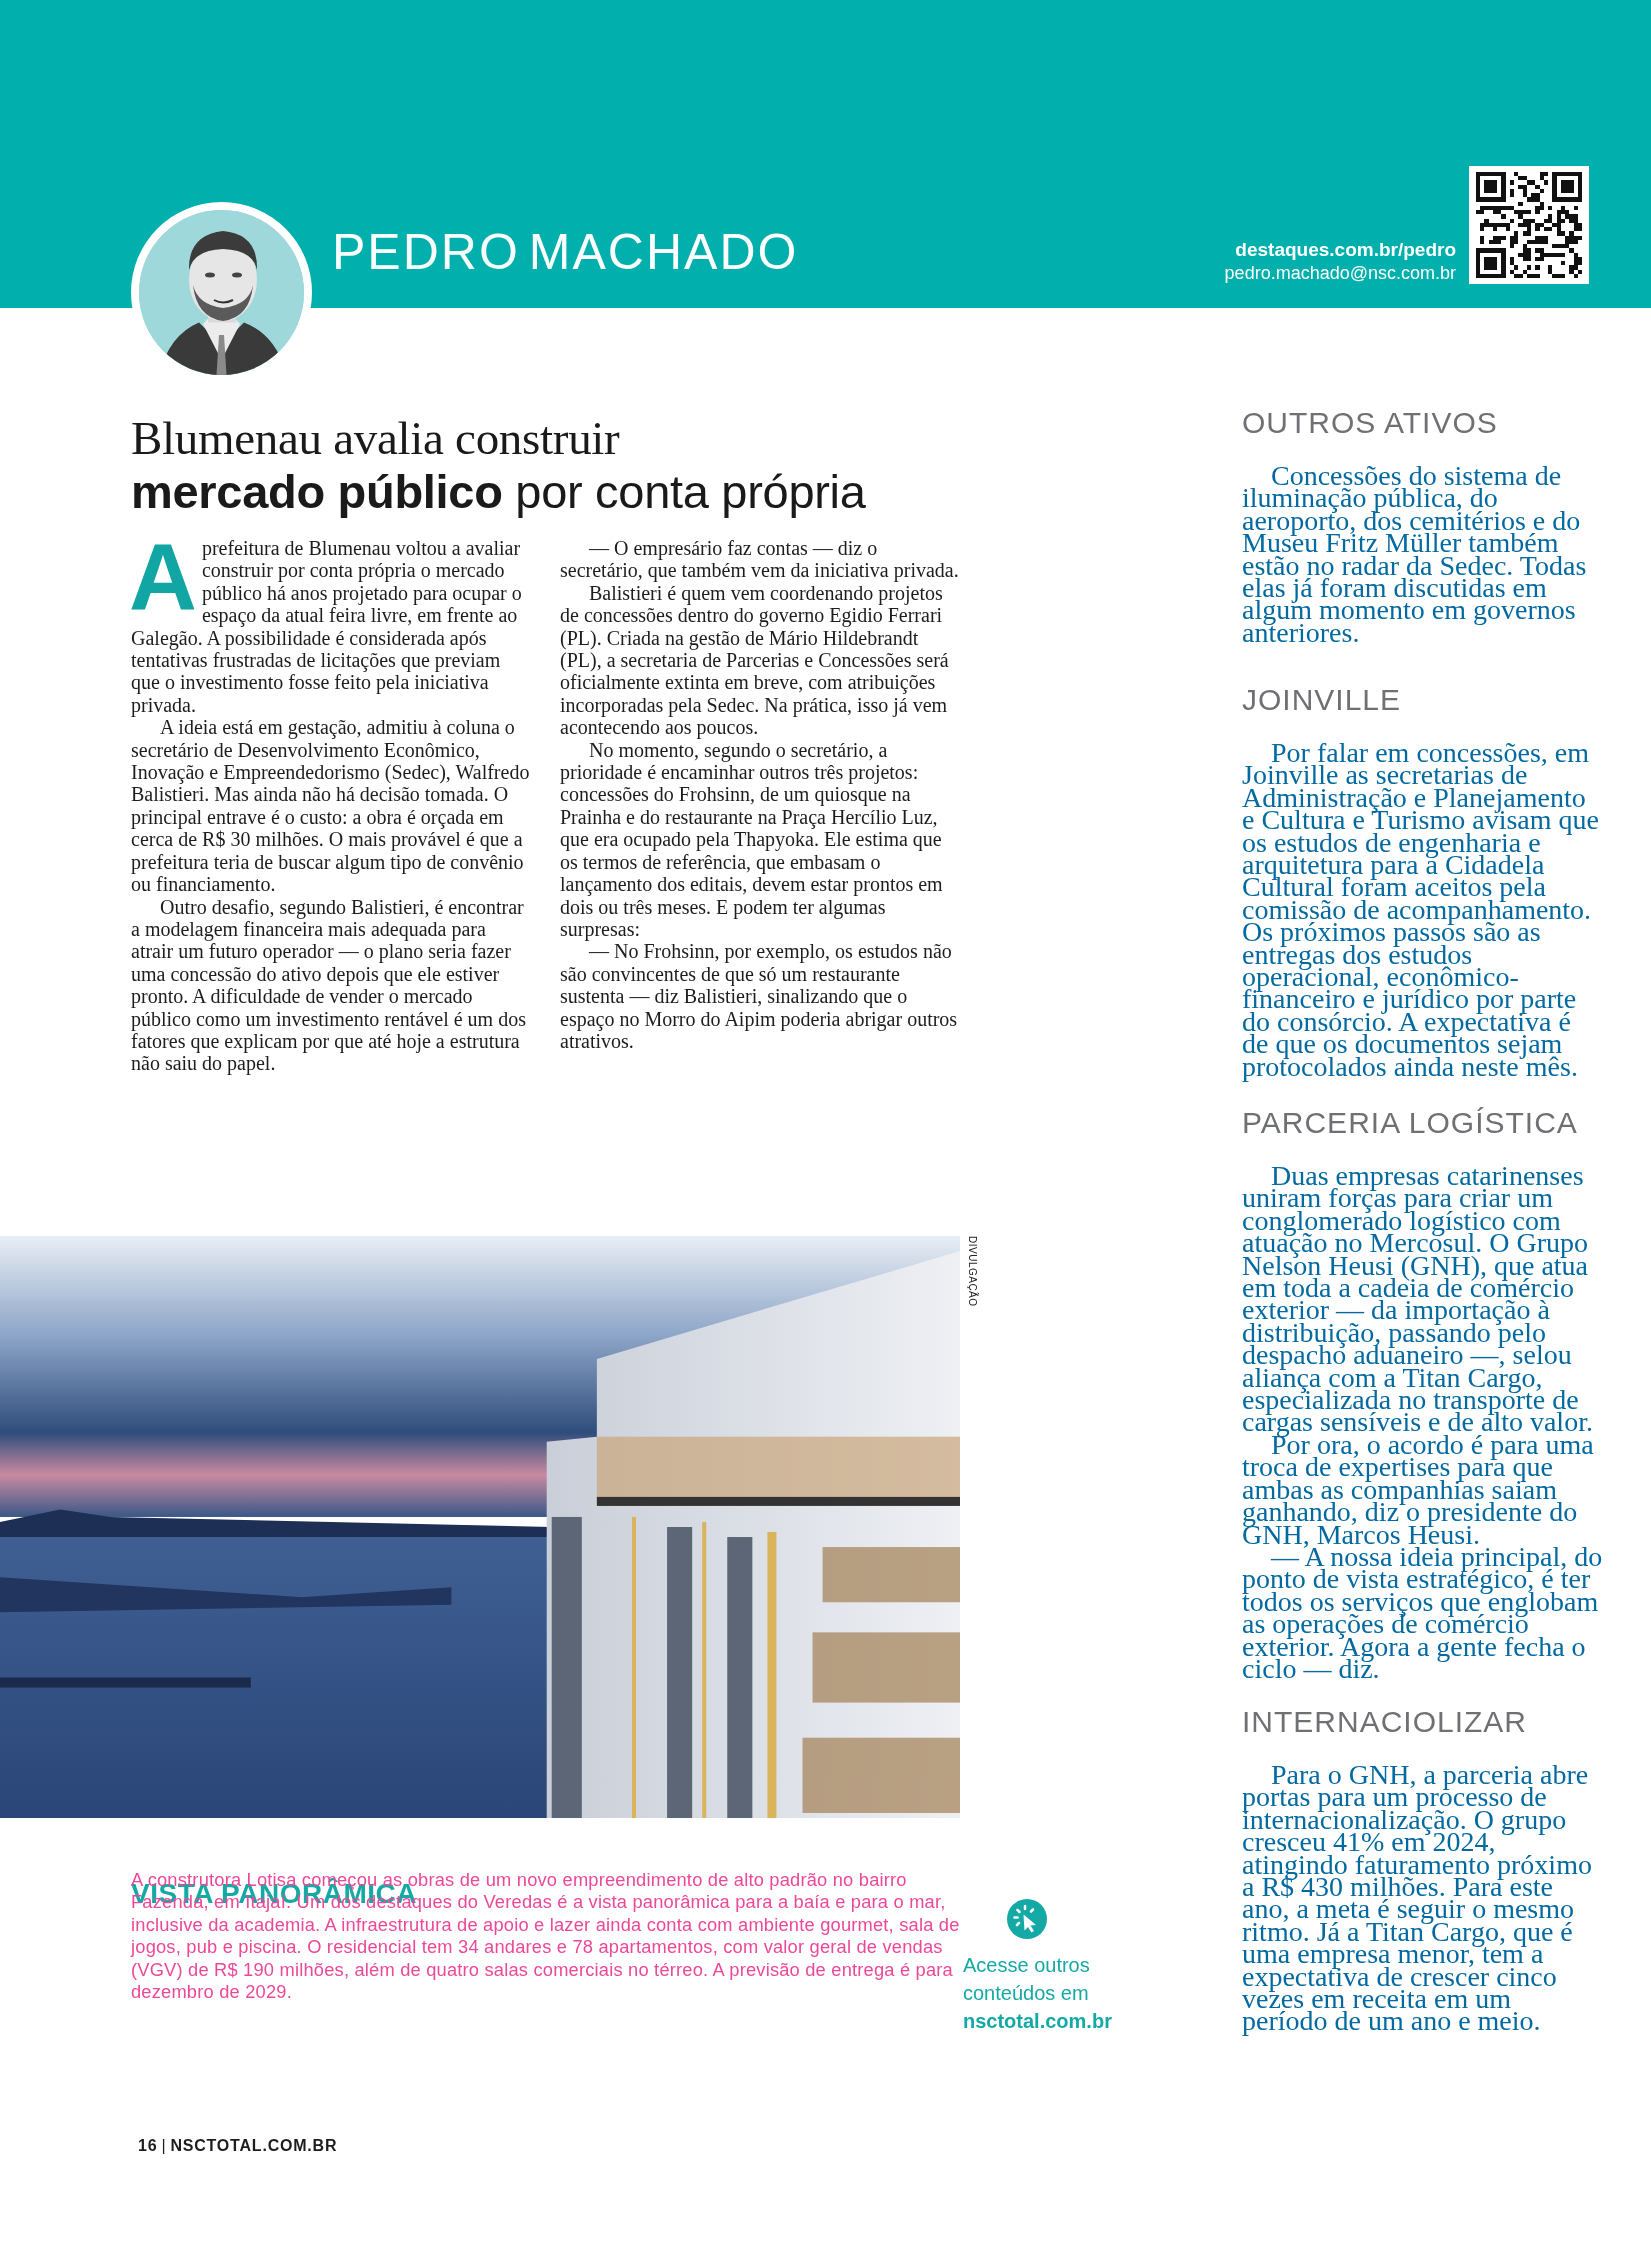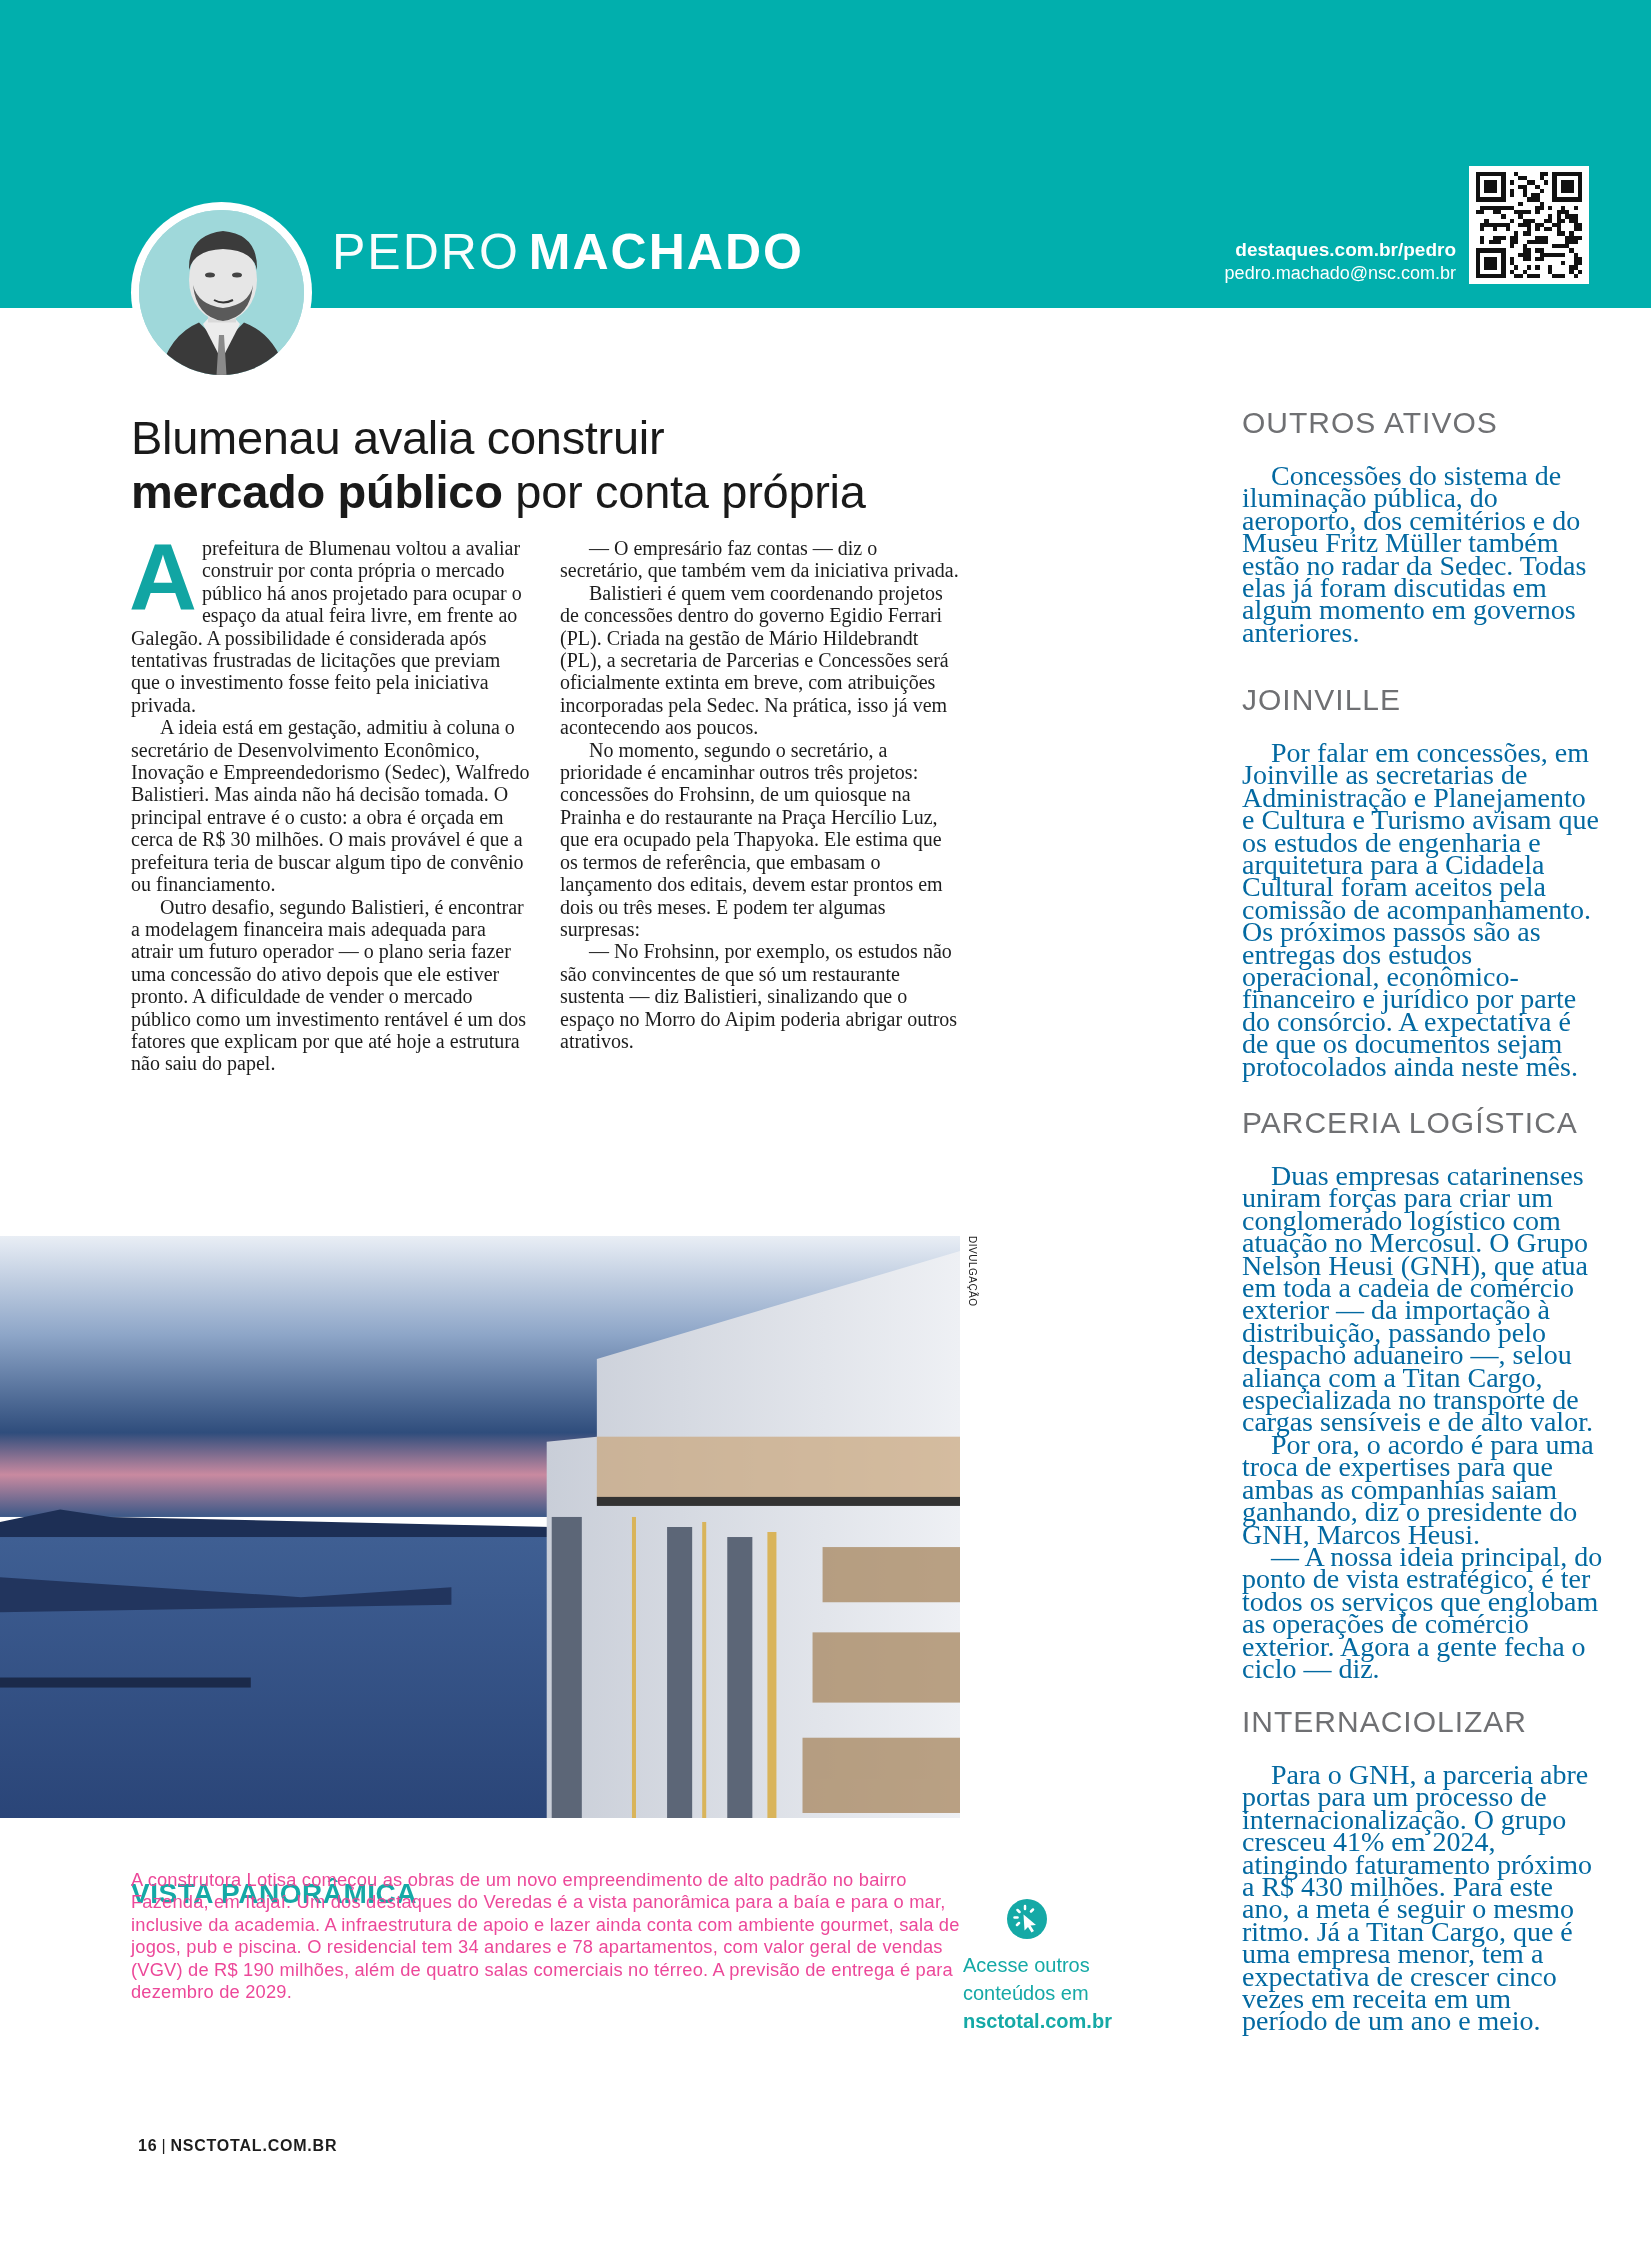--- a/index.html
+++ b/index.html
@@ -6,30 +6,30 @@
   html, body { width: 1652px; height: 2250px; background: #ffffff; overflow: hidden; }
   body { position: relative; font-family: "Liberation Serif", serif; color: #222; }
 
   
   .band { position: absolute; left: 0; top: 0; width: 1652px; height: 308px; background: #01afad; }
   .avatar-ring { position: absolute; left: 131px; top: 202px; width: 181px; height: 181px; border-radius: 50%; background: #ffffff; }
   .avatar { position: absolute; left: 139px; top: 210px; width: 165px; height: 165px; border-radius: 50%; background: #9fd8da; overflow: hidden; }
   .avatar svg { width: 100%; height: 100%; display: block; }
   .columnist { position: absolute; left: 332px; top: 227px; font-family: "Liberation Sans", sans-serif; color: #ffffff; font-size: 50px; letter-spacing: 2px; line-height: 1; white-space: nowrap; }
   .columnist .first { font-weight: 300; -webkit-text-stroke: 0; opacity: 0.98; font-weight: normal; }
-  .columnist .last { font-weight: bold; margin-left: 9px; }
+  .columnist .last { font-weight: normal; margin-left: 9px; }
   .contact { position: absolute; right: 196px; top: 238px; text-align: right; color: #ffffff; font-family: "Liberation Sans", sans-serif; }
   .contact .url { font-weight: bold; font-size: 19px; line-height: 23px; }
   .contact .email { font-size: 18px; line-height: 24px; }
   .qr { position: absolute; left: 1469px; top: 166px; width: 120px; height: 118px; background: #ffffff; padding: 6px; }
   .qr svg { width: 100%; height: 100%; display: block; }
 
   
   .headline { position: absolute; left: 131px; top: 411px; font-family: "Liberation Sans", sans-serif; color: #1a1a1a; font-size: 47px; line-height: 54px; letter-spacing: -0.3px; }
-  .headline .l1 { font-weight: normal; display: block; }
+  .headline .l1 { font-weight: normal; display: block; font-family: Liberation Serif, serif; }
   .headline .l2b { font-weight: bold; }
   .headline .l2r { font-weight: normal; }
 
   
   .col { position: absolute; font-size: 20px; line-height: 22.4px; color: #1d1d1d; text-align: left; }
   .col p { text-indent: 29px; }
   .col p.noindent { text-indent: 0; }
   .col-1 { left: 131px; top: 537px; width: 401px; }
   .col-2 { left: 560px; top: 537px; width: 401px; }
   .dropcap { float: left; font-family: "Liberation Sans", sans-serif; font-weight: bold; color: #11a5a3; font-size: 94px; line-height: 75px; margin: 3px 5px 0 -2px; height: 75px; }

